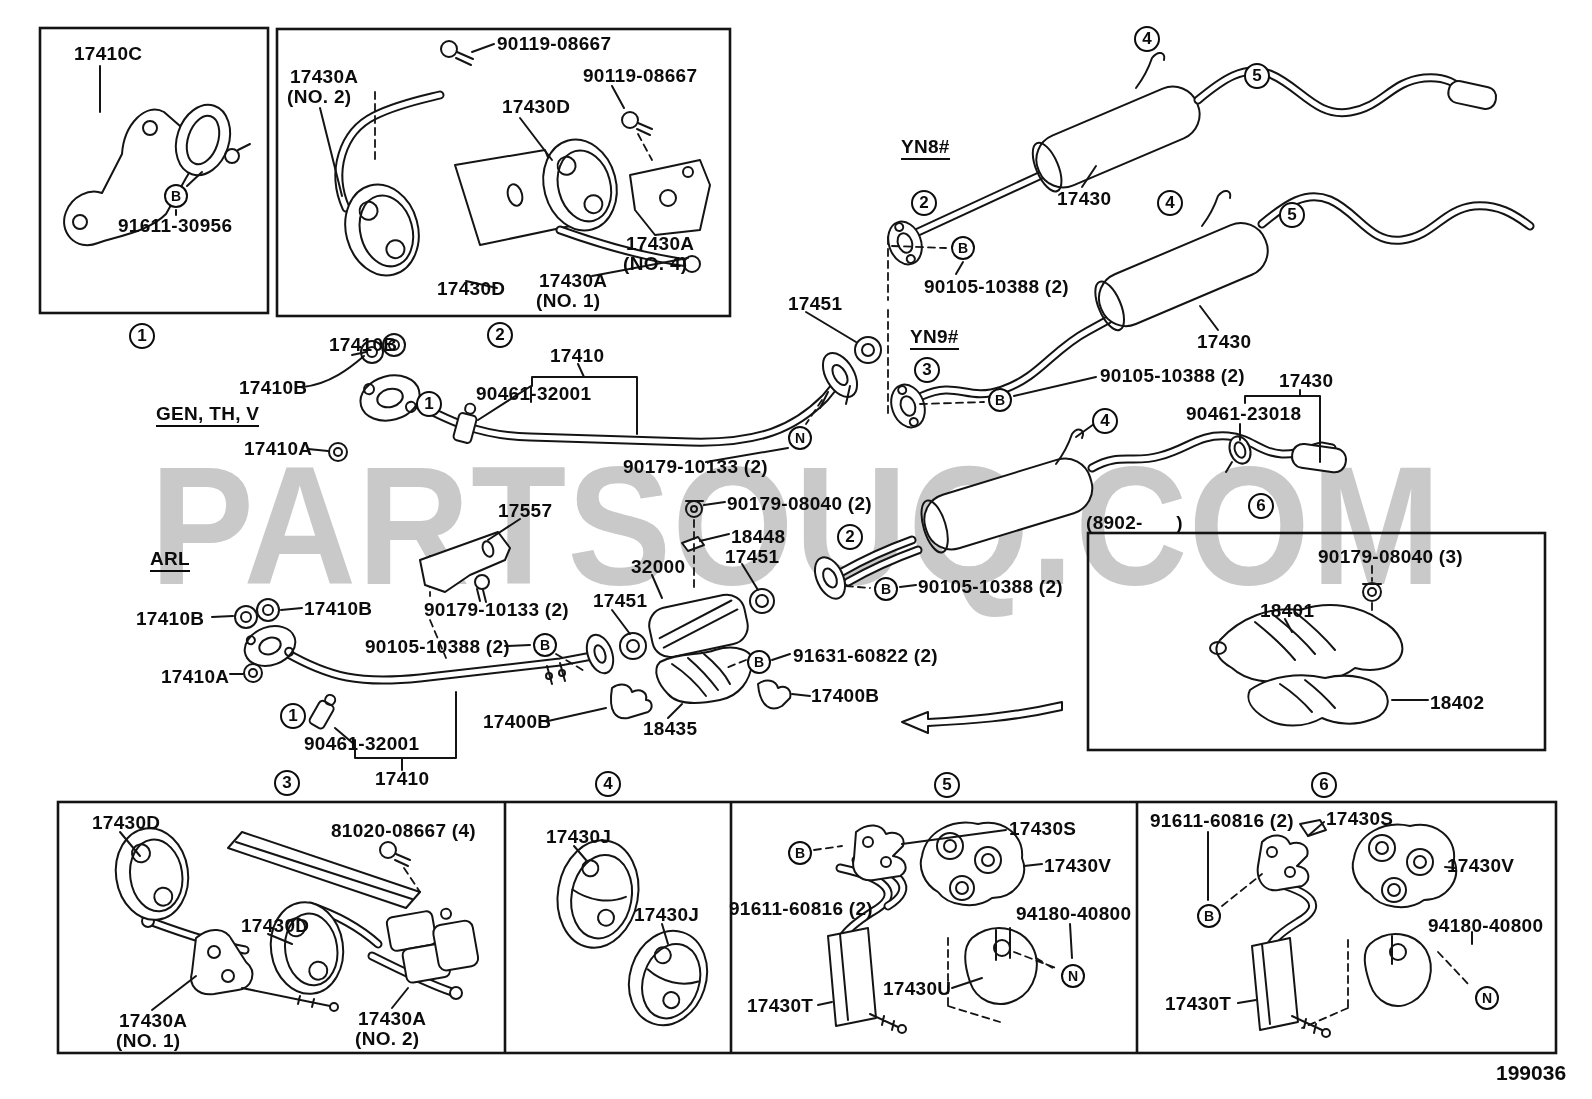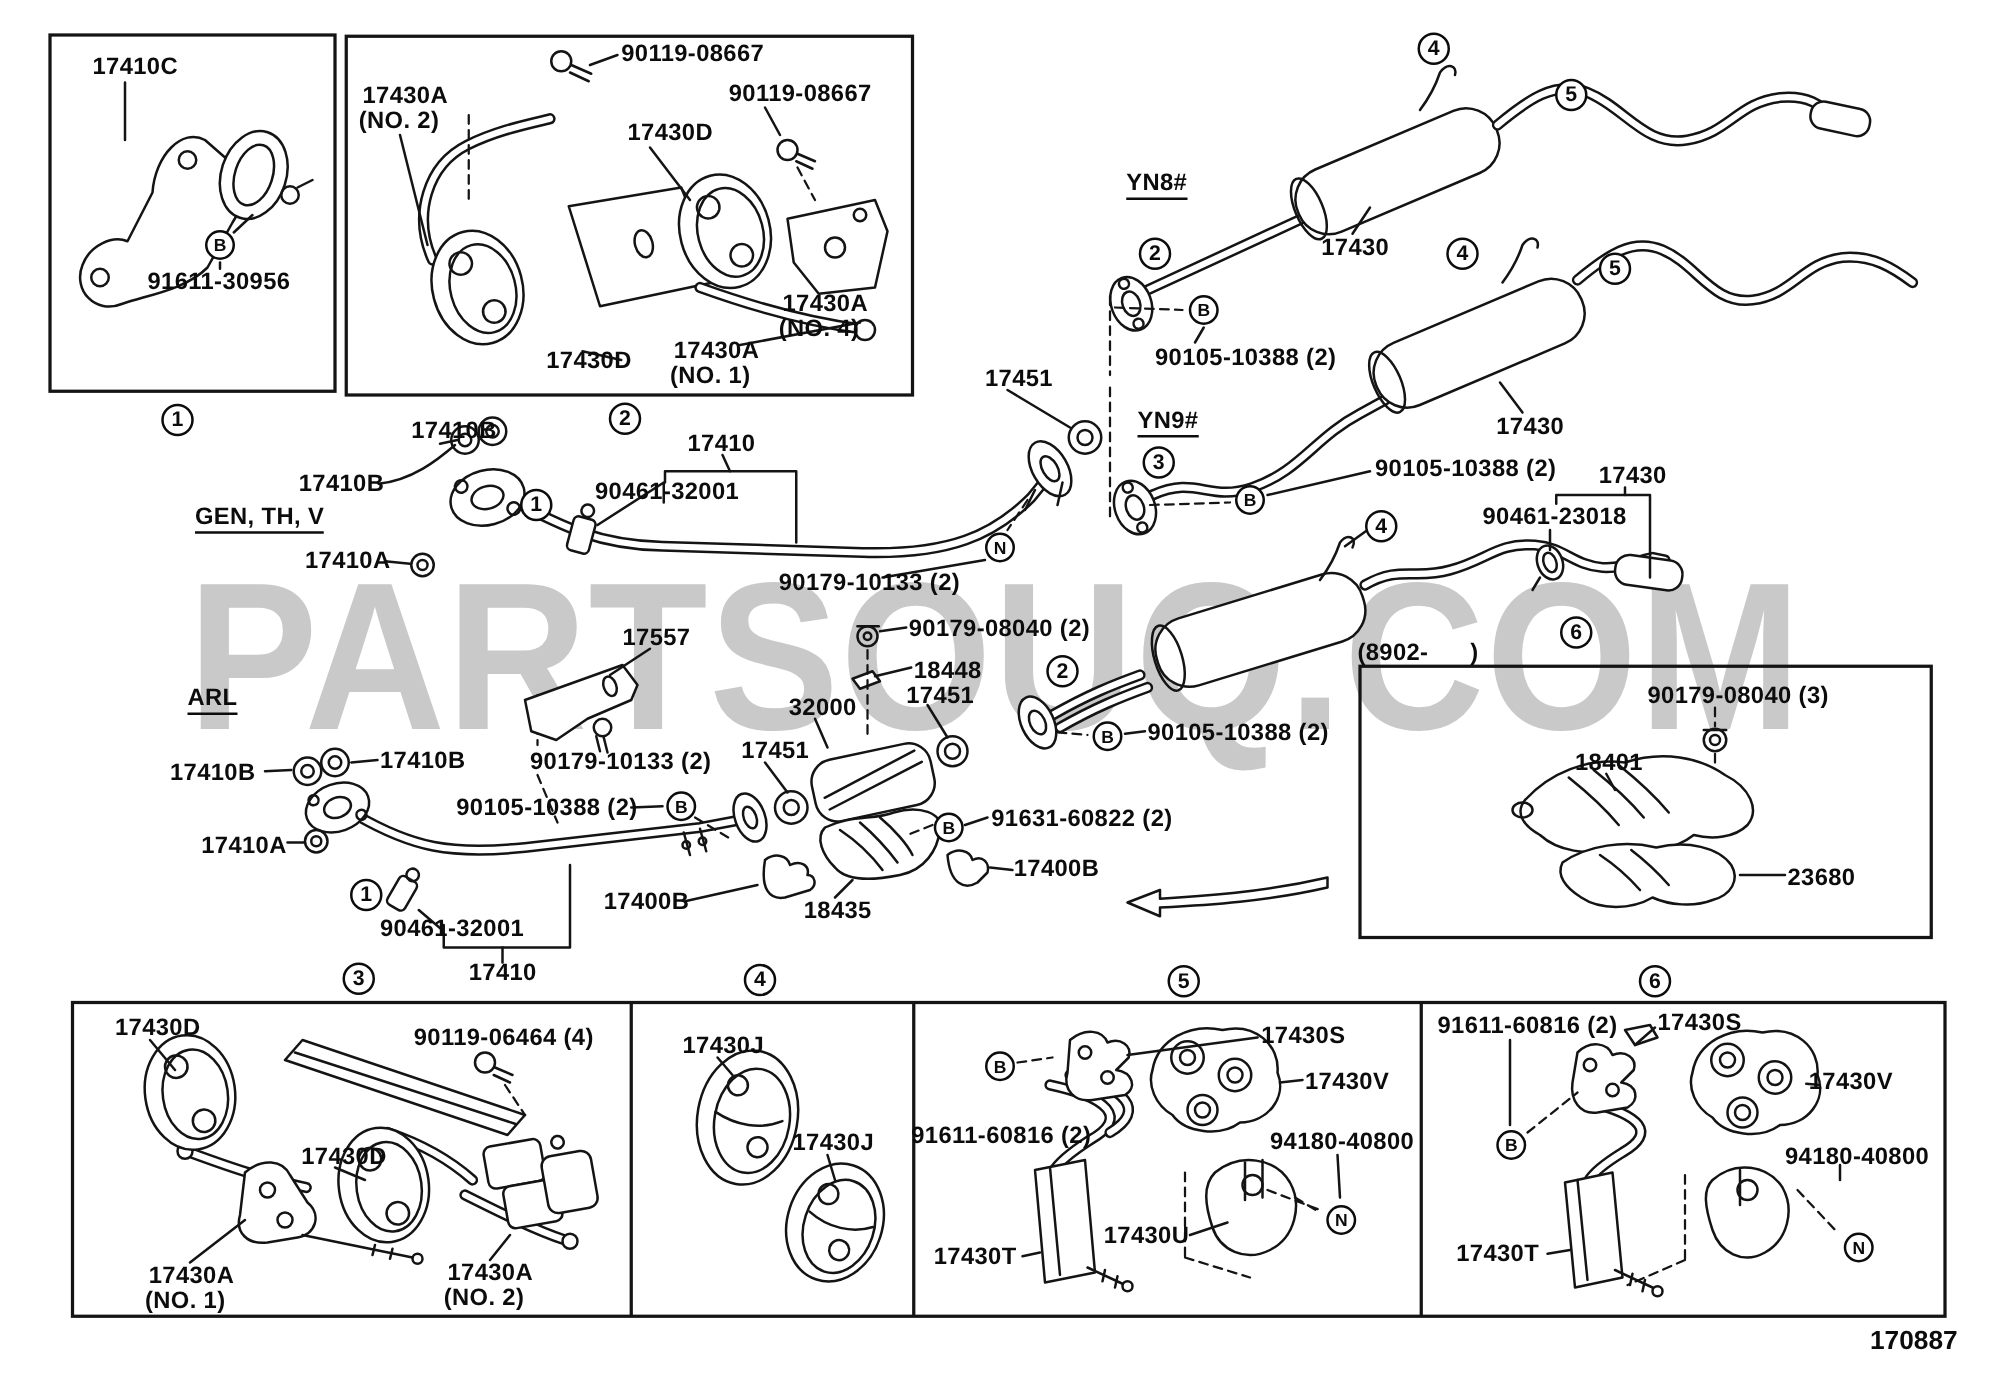--- a/index.html
+++ b/index.html
@@ -456,42 +456,42 @@
 <span class="pl" style="left:643px;top:719px">18435</span>
 <span class="pl ul" style="left:150px;top:549px">ARL</span>
 <span class="pl" style="left:136px;top:609px">17410B</span>
 <span class="pl" style="left:304px;top:599px">17410B</span>
 <span class="pl" style="left:161px;top:667px">17410A</span>
 <span class="pl" style="left:304px;top:734px">90461-32001</span>
 <span class="pl" style="left:375px;top:769px">17410</span>
 <span class="pl" style="left:1086px;top:513px">(8902-      )</span>
 <span class="pl" style="left:1318px;top:547px">90179-08040 (3)</span>
 <span class="pl" style="left:1260px;top:601px">18401</span>
-<span class="pl" style="left:1430px;top:693px">23680</span>
+<span class="pl" style="left:1430px;top:693px">18402</span>
 <span class="pl" style="left:92px;top:813px">17430D</span>
-<span class="pl" style="left:331px;top:821px">90119-06464 (4)</span>
+<span class="pl" style="left:331px;top:821px">81020-08667 (4)</span>
 <span class="pl" style="left:241px;top:916px">17430D</span>
 <span class="pl" style="left:119px;top:1011px">17430A</span>
 <span class="pl" style="left:116px;top:1031px">(NO. 1)</span>
 <span class="pl" style="left:358px;top:1009px">17430A</span>
 <span class="pl" style="left:355px;top:1029px">(NO. 2)</span>
 <span class="pl" style="left:546px;top:827px">17430J</span>
 <span class="pl" style="left:634px;top:905px">17430J</span>
 <span class="pl" style="left:1009px;top:819px">17430S</span>
 <span class="pl" style="left:1044px;top:856px">17430V</span>
 <span class="pl" style="left:729px;top:899px">91611-60816 (2)</span>
 <span class="pl" style="left:1016px;top:904px">94180-40800</span>
 <span class="pl" style="left:883px;top:979px">17430U</span>
 <span class="pl" style="left:747px;top:996px">17430T</span>
 <span class="pl" style="left:1150px;top:811px">91611-60816 (2)</span>
 <span class="pl" style="left:1326px;top:809px">17430S</span>
 <span class="pl" style="left:1447px;top:856px">17430V</span>
 <span class="pl" style="left:1428px;top:916px">94180-40800</span>
 <span class="pl" style="left:1165px;top:994px">17430T</span>
-<span class="doc" style="left:1496px;top:1061px">170887</span>
+<span class="doc" style="left:1496px;top:1061px">199036</span>
 
 <div class="ref" style="left:129px;top:323px">1</div>
 <div class="ref" style="left:487px;top:322px">2</div>
 <div class="ref" style="left:416px;top:391px">1</div>
 <div class="ref" style="left:911px;top:190px">2</div>
 <div class="ref" style="left:1134px;top:26px">4</div>
 <div class="ref" style="left:1244px;top:63px">5</div>
 <div class="ref" style="left:914px;top:357px">3</div>
 <div class="ref" style="left:1157px;top:190px">4</div>
 <div class="ref" style="left:1279px;top:202px">5</div>

